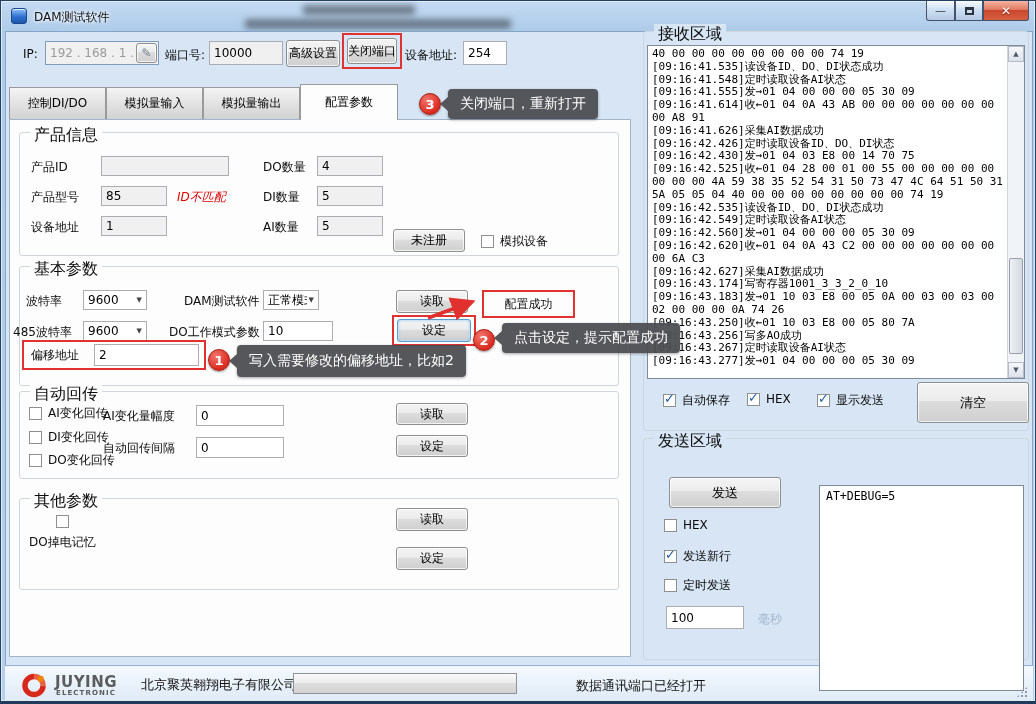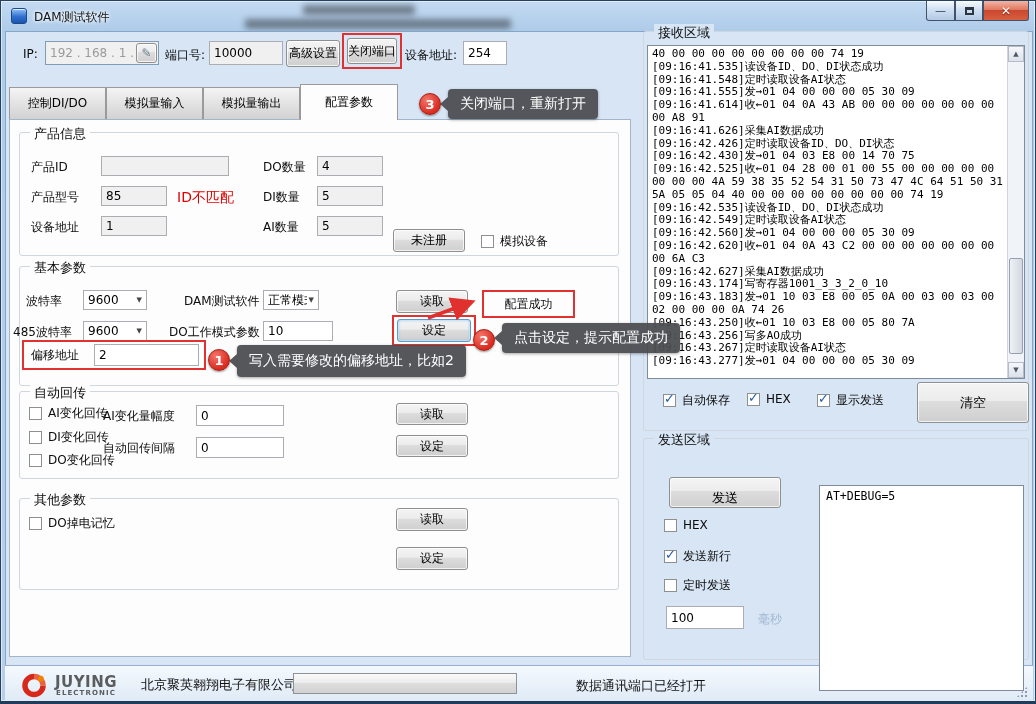--- a/index.html
+++ b/index.html
@@ -37,21 +37,21 @@
   .btn.big { font-size:13px; }
   .btn.focus { border-color:#5c9ccc; box-shadow:inset 0 0 3px #74b4e8, inset 0 0 0 1px rgba(255,255,255,.75); }
   .combo { border:1px solid #abadb3; background:#fff; display:flex; align-items:center; font-size:12px; padding:0 2px 0 4px; }
   .combo .ctext { flex:1; overflow:hidden; white-space:nowrap; }
   .combo .carr { font-size:7px; color:#444; padding:0 2px; }
   .tab { position:absolute; top:86px; height:33px; background:linear-gradient(#f4f4f4,#e3e3e3 50%,#d2d2d2);
     border:1px solid #9a9a9a; display:flex; align-items:center; justify-content:center; font-size:12px; z-index:2; }
   .tab.active { top:83px; height:36px; background:#fdfdfe; border-bottom:none; z-index:4; }
   .panel { background:#fdfdfe; border:1px solid #a3b5ca; }
   .group { position:absolute; border:1px solid #cfd6de; border-radius:3px; }
-  .legend { position:absolute; top:-8px; left:10px; padding:0 4px; font-size:13px; color:#0c0c0c; background:#fdfdfe; white-space:nowrap; }
+  .legend { position:absolute; top:-8px; left:10px; padding:0 4px; font-size:16px; color:#0c0c0c; background:#fdfdfe; white-space:nowrap; }
   .legend.blue { background:#d7e5f4; }
   .cb { display:flex; align-items:center; gap:6px; }
   .cb-box { width:13px; height:13px; background:#fff; border:1px solid #8e8f8f; position:relative; flex:0 0 13px; }
   .cb-box .check { position:absolute; left:0px; top:-4px; font-size:13px; font-weight:bold; color:#1f5ca8; }
   .cb-label { font-size:12px; color:#0c0c0c; white-space:nowrap; }
   .redbox { border:2px solid #e03231; z-index:40; }
   .callout-circle { width:22px; height:22px; border-radius:50%; z-index:50;
     background:radial-gradient(circle at 35% 30%,#f4766c,#da2b20 70%); border:1px solid #a81d13;
     color:#fff; font-size:13px; font-weight:bold; display:flex; align-items:center; justify-content:center;
     box-shadow:0 1px 2px rgba(0,0,0,.4); }
@@ -64,21 +64,21 @@
     color:#000; white-space:pre-wrap; word-break:break-word; }
   .vscroll { position:absolute; right:0; top:0; bottom:0; width:17px; background:#f0f3f8; border-left:1px solid #cdd4dd; }
   .sbtn { position:absolute; left:0; width:16px; height:16px; background:linear-gradient(#f5f7fa,#dde3ea);
     border:1px solid #b5bcc7; display:flex; align-items:center; justify-content:center; font-size:7px; color:#4f5865; }
   .sthumb { position:absolute; left:1px; width:14px; background:linear-gradient(90deg,#eef1f5,#d3d9e2);
     border:1px solid #97a0ac; border-radius:2px; }
   .statusbar { position:absolute; left:4px; top:664px; width:1028px; height:37px;
     background:linear-gradient(#f4f9fe,#dfeaf6); border-top:1px solid #98accf; }
   .grip { width:12px; height:12px; background-image:radial-gradient(#8b99ac 1px,transparent 1.3px);
     background-size:4px 4px; clip-path:polygon(100% 0,100% 100%,0 100%); }
-  .redtext { color:#e00000; font-size:14px; white-space:nowrap; }
+  .redtext { color:#e00000; font-size:12px; white-space:nowrap;font-style:italic; }
   .mono { font-family:"DejaVu Sans Mono","Liberation Mono",monospace;margin-top:36px; }
 </style>
 </head>
 <body>
 
 <div class="window">
 
   <div class="titlebar">
     <div class="app-icon abs" style="left:10px;top:7px;"></div>
     <div class="app-title abs" style="left:33px;top:8px;">DAM测试软件</div>
@@ -263,21 +263,21 @@
   <div class="btn abs" style="left:395px;top:402px;width:72px;height:22px;z-index:6;">
     <span>读取</span>
   </div>
   <div class="btn abs" style="left:395px;top:434px;width:72px;height:22px;z-index:6;">
     <span>设定</span>
   </div>
 
   <div class="group" style="left:18px;top:497px;width:600px;height:92px;z-index:5;">
     <span class="legend">其他参数</span>
   </div>
-  <div class="cb abs" style="left:28px;top:514px;z-index:6;">
+  <div class="cb abs" style="left:28px;top:514px;z-index:6;flex-direction:column;">
     <span class="cb-box"></span>
     <span class="cb-label">DO掉电记忆</span>
   </div>
   <div class="btn abs" style="left:395px;top:507px;width:72px;height:23px;z-index:6;">
     <span>读取</span>
   </div>
   <div class="btn abs" style="left:395px;top:546px;width:72px;height:23px;z-index:6;">
     <span>设定</span>
   </div>
 
@@ -336,21 +336,21 @@
   <div class="btn big abs" style="left:916px;top:381px;width:112px;height:41px;z-index:7;">
     <span>清空</span>
   </div>
 
   <div class="group" style="left:642px;top:437px;width:386px;height:222px;z-index:5;">
     <span class="legend blue">发送区域</span>
   </div>
   <div class="abs mono" style="left:818px;top:448px;width:205px;height:206px;background:#fff;border:1px solid #7f8b99;z-index:6;font-size:11.5px;padding:3px 6px;">
     <span>AT+DEBUG=5</span>
   </div>
-  <div class="btn big abs" style="left:668px;top:476px;width:112px;height:31px;z-index:6;align-items:flex-end;">
+  <div class="btn big abs" style="left:668px;top:476px;width:112px;height:31px;z-index:6;">
     <span>发送</span>
   </div>
   <div class="cb abs" style="left:663px;top:517px;z-index:6;">
     <span class="cb-box"></span>
     <span class="cb-label">HEX</span>
   </div>
   <div class="cb abs" style="left:663px;top:547px;z-index:6;">
     <span class="cb-box">
         <span class="check">✓</span>
       </span>

